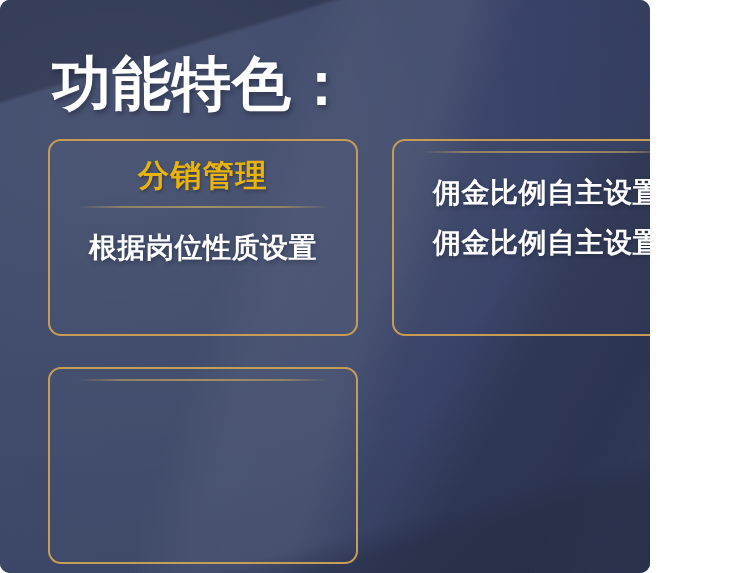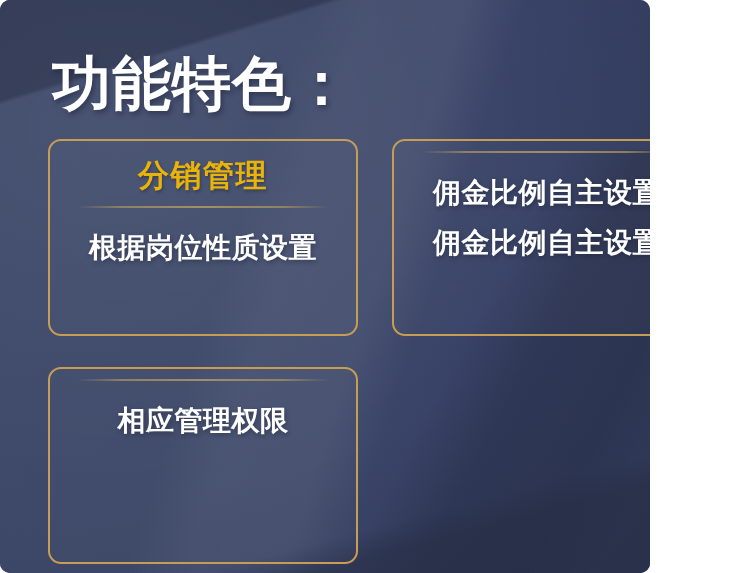--- a/index.html
+++ b/index.html
@@ -177,18 +177,17 @@
       <div class="card-divider"></div>
       <div class="card-body">
         <span class="card-body-line">佣金比例自主设置</span>
         <span class="card-body-line">佣金比例自主设置</span>
       </div>
     </div>
 
     <div class="card">
       <div class="card-divider"></div>
       <div class="card-body">
-        <span class="card-body-line">相应管理权限</span>
       </div>
     </div>
 
   </div>
 </div>
 
 </body></html>

